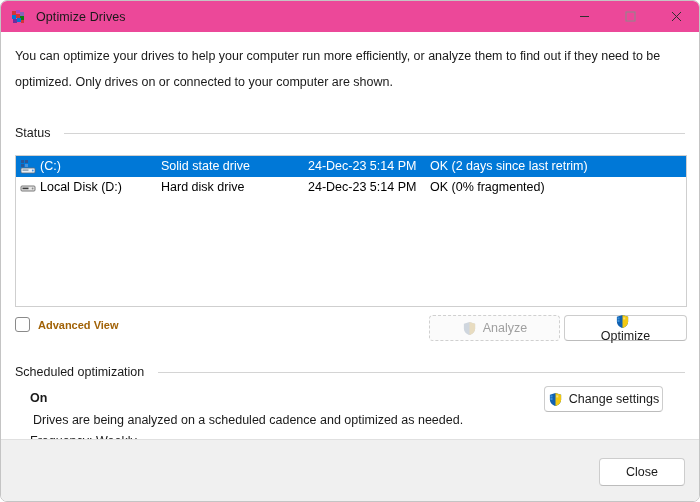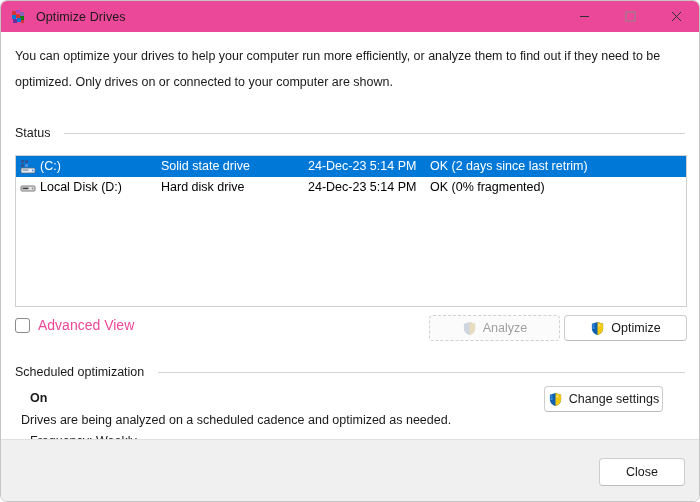--- a/index.html
+++ b/index.html
@@ -161,21 +161,21 @@
   }
   .cbox {
     width: 15px;
     height: 15px;
     border: 1px solid #8a8a8a;
     border-radius: 3px;
     background: #ffffff;
     box-sizing: border-box;
     margin-right: 8px;
   }
-  .adv-label { font-size: 14px; color: #ec4899; }
+  .adv-label { font-size: 11px; color: #a16207; font-weight: bold; }
   
   .btn {
     font-family: "Liberation Sans", sans-serif;
     font-size: 12.5px;
     color: #1a1a1a;
     background: #ffffff;
     border: 1px solid #cdcdcd;
     border-bottom-color: #bcbcbc;
     border-radius: 4px;
     display: inline-flex;
@@ -196,40 +196,41 @@
     top: 283px;
     width: 131px;
     height: 26px;
   }
   #optimize-button {
     position: absolute;
     left: 563px;
     top: 283px;
     width: 123px;
     height: 26px;
+    flex-direction: column;
   }
   #change-settings-button {
     position: absolute;
     left: 543px;
     top: 354px;
     width: 119px;
     height: 26px;
   }
   
   .sched-on {
     position: absolute;
     left: 29px;
     top: 359px;
     font-size: 12.5px;
     font-weight: bold;
     color: #1a1a1a;
   }
   .sched-desc {
     position: absolute;
-    left: 20px;
+    left: 32px;
     top: 381px;
     font-size: 12.5px;
     color: #1a1a1a;
   }
   .sched-freq {
     position: absolute;
     left: 29px;
     top: 402px;
     font-size: 12.5px;
     color: #1a1a1a;

